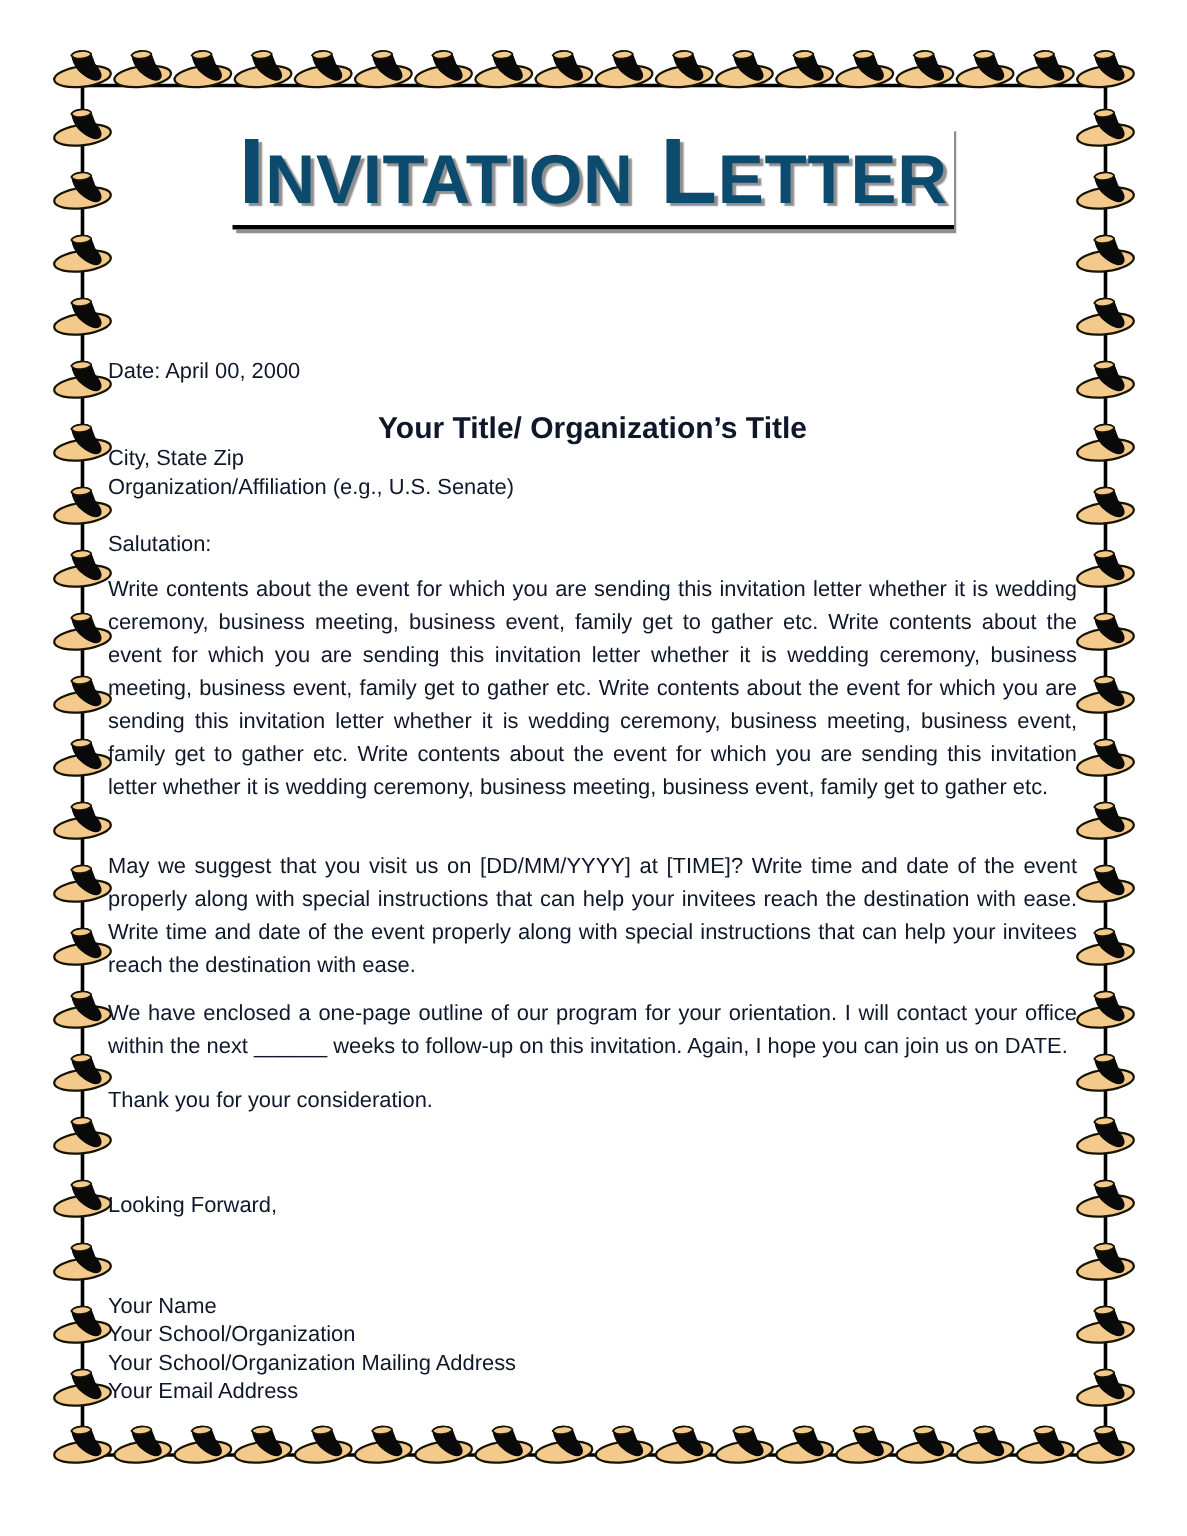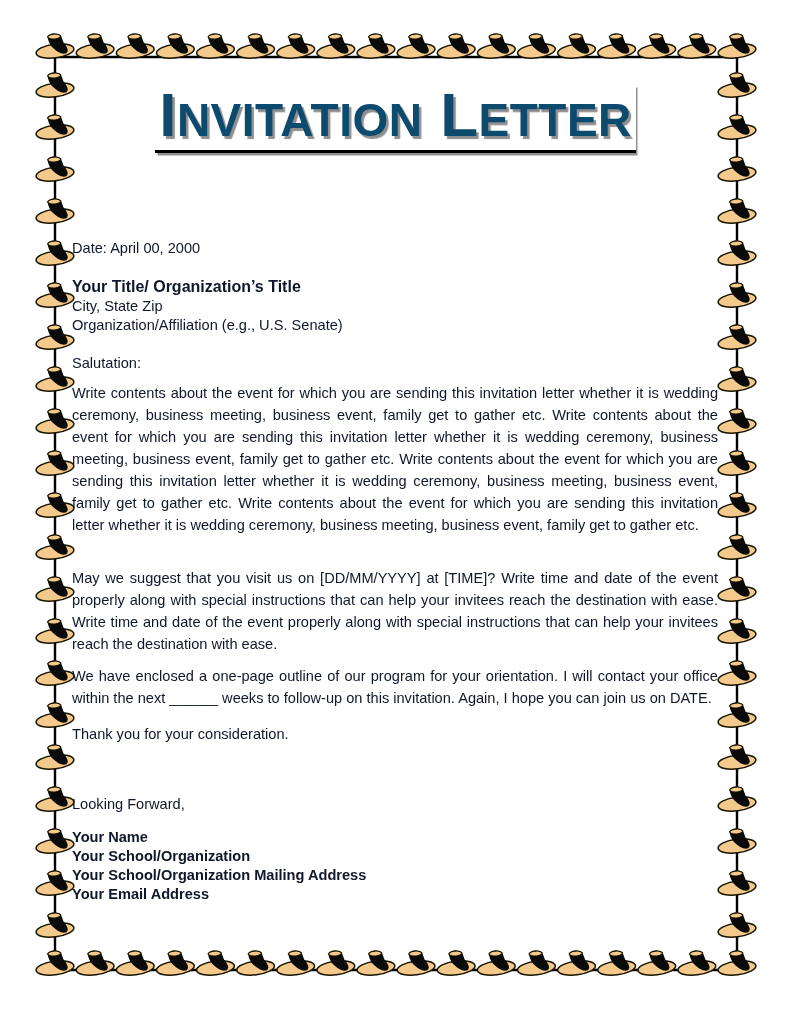--- a/index.html
+++ b/index.html
@@ -52,29 +52,29 @@
     width: 646px;
     top: 0;
     height: 1024px;
     color: #0f172a;
     font-size: 14.6px;
     margin-top: 42px;
   }
   .abs { position: absolute; left: 0; width: 100%; }
   .date-line       { top: 196px; line-height: 20px; }
   .address-block   { top: 234px; line-height: 19px; }
-  .address-title   { font-weight: bold; font-size: 16px; line-height: 21px; }
+  .address-title   { font-weight: bold; font-size: 20px; line-height: 21px; text-align: center; }
   .salutation-line { top: 311px; line-height: 20px; }
   .para            { text-align: justify; line-height: 22px; }
   .para-1          { top: 340px; }
   .para-2          { top: 525px; }
   .para-3          { top: 623px; }
   .thanks-line     { top: 682px; line-height: 20px; }
   .closing-line    { top: 752px; line-height: 20px; }
-  .signature-block { top: 786px; line-height: 19px; font-weight: bold; }
+  .signature-block { top: 820px; line-height: 19px; }
 </style>
 </head>
 <body>
 
 <div class="page">
 
   <svg class="border-svg" viewBox="0 0 791 1024">
     <defs>
       <g id="hat-shape">
         <ellipse class="hat-brim" cx="21" cy="20" rx="19" ry="6.8" transform="rotate(-7 21 20)" stroke-width="1.5" fill="#F4C98C" stroke="#161300"></ellipse>

